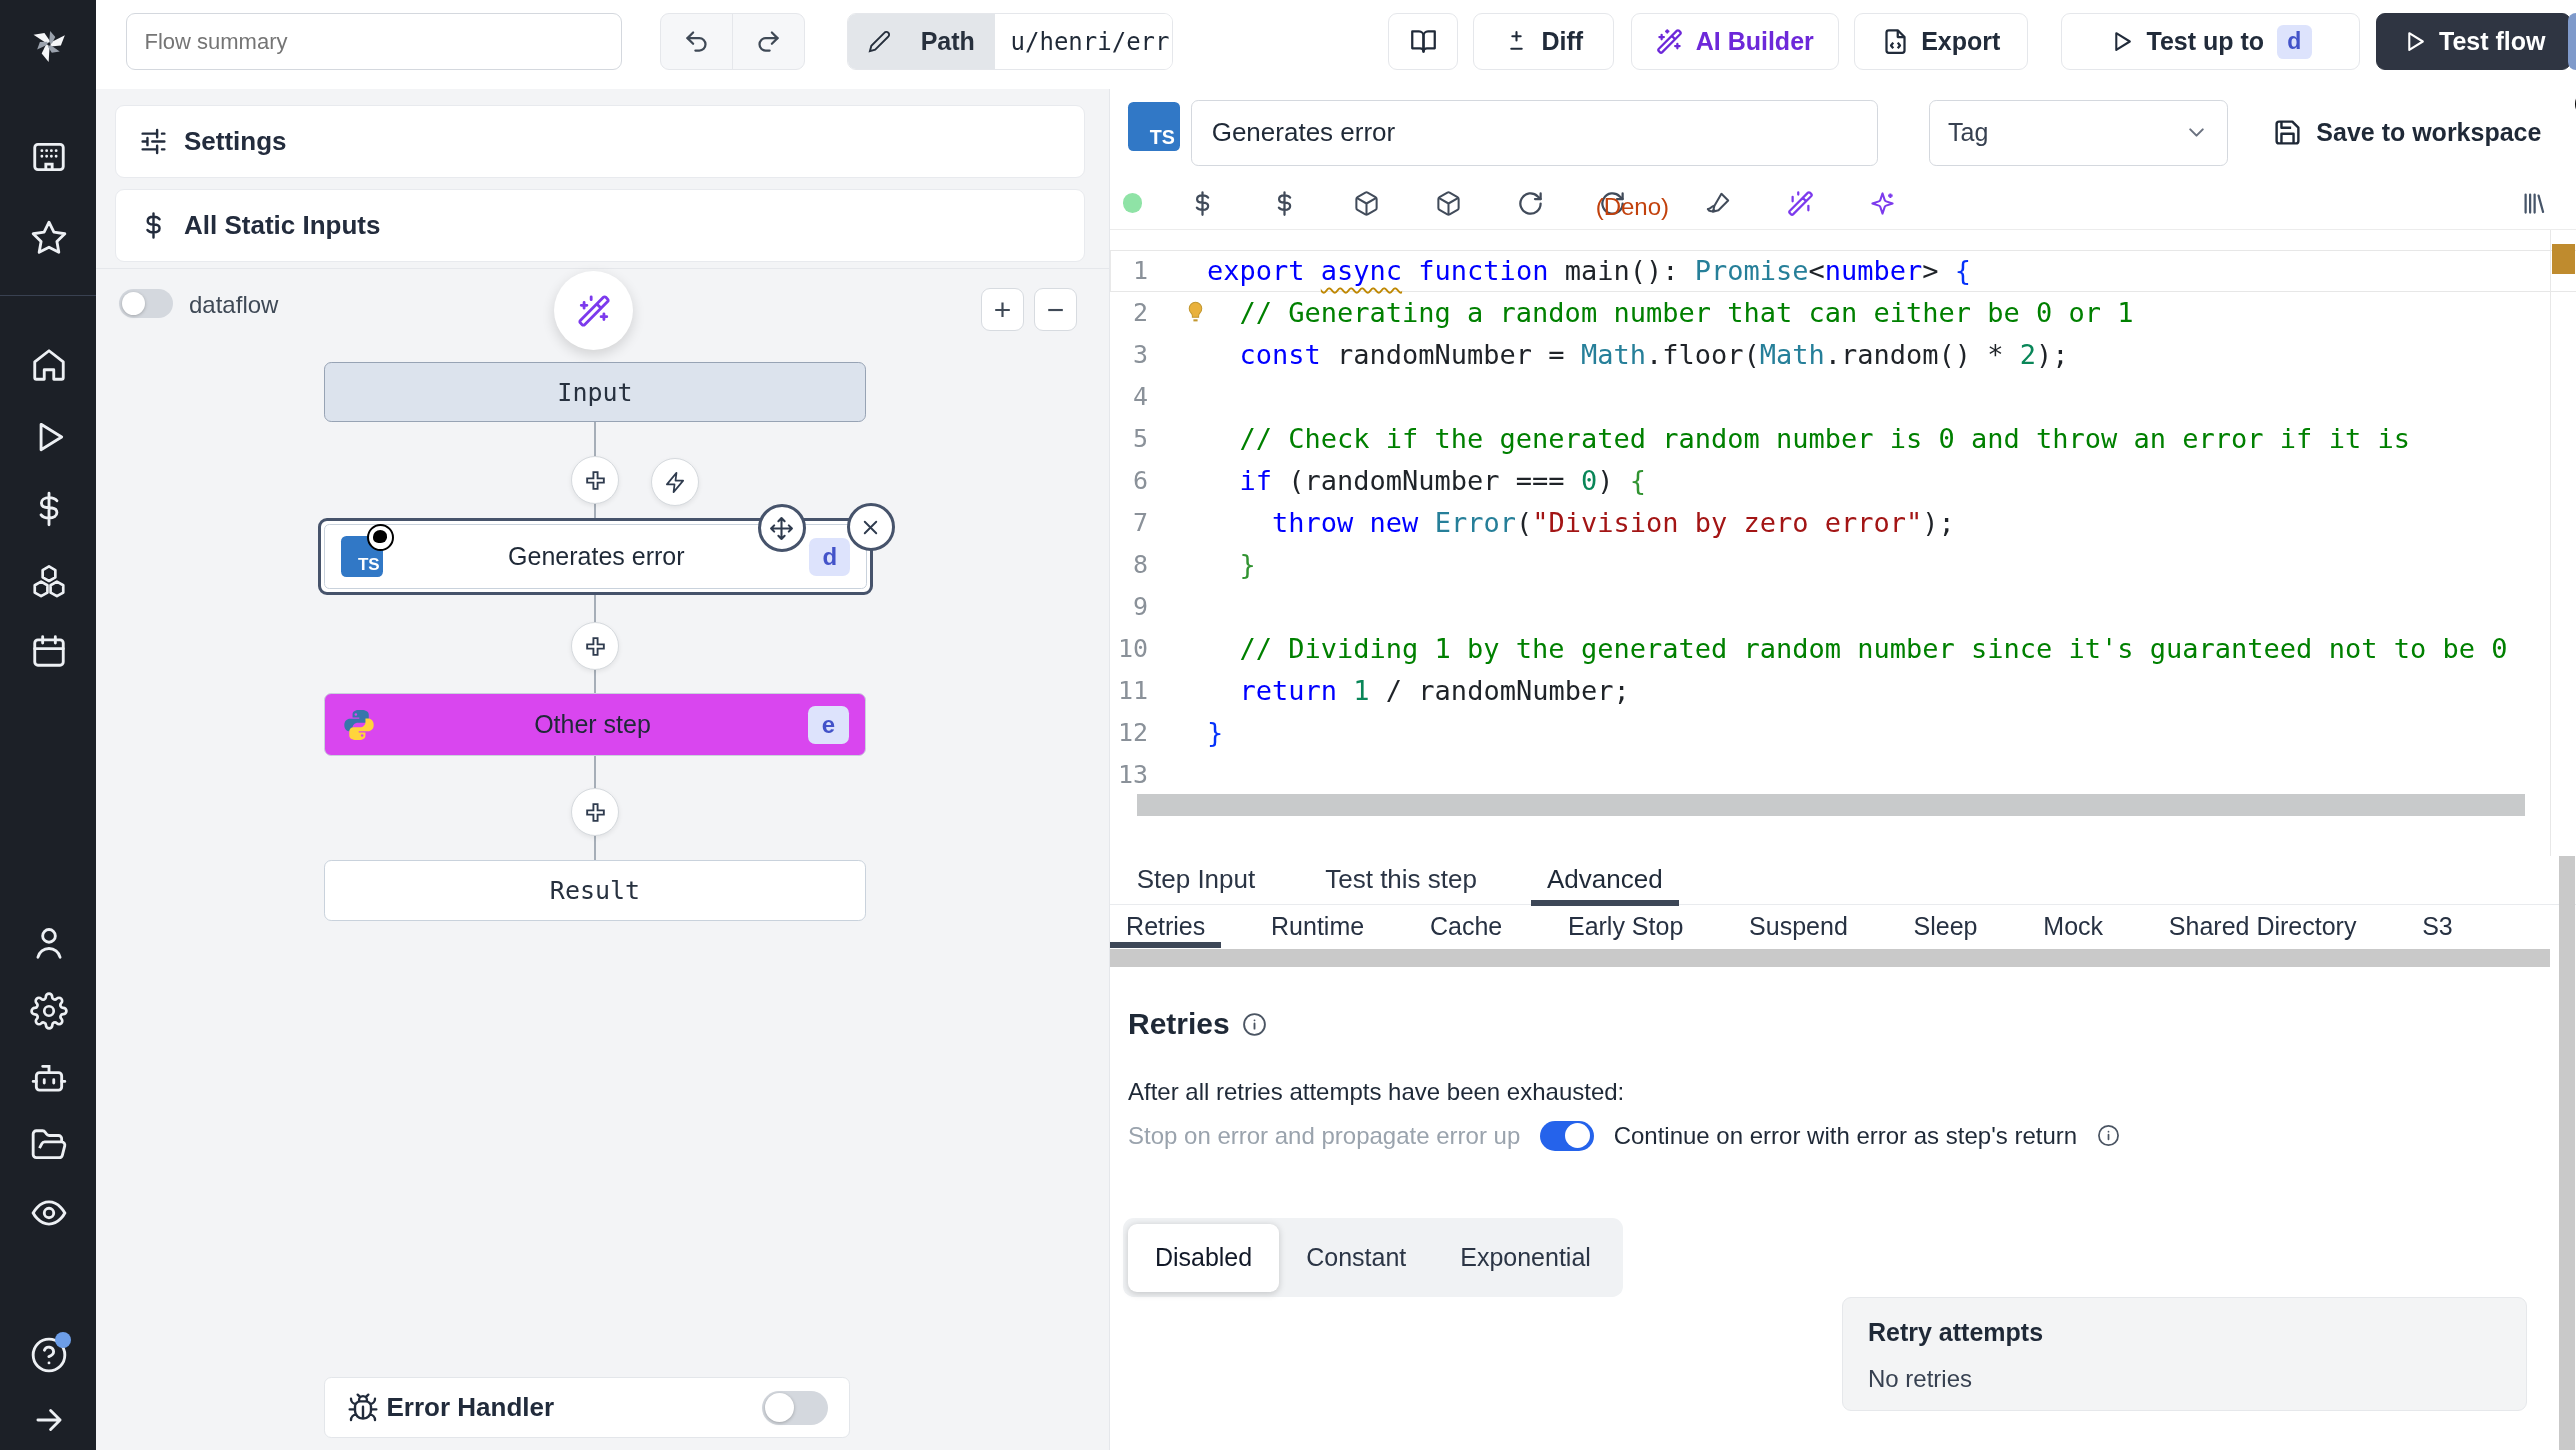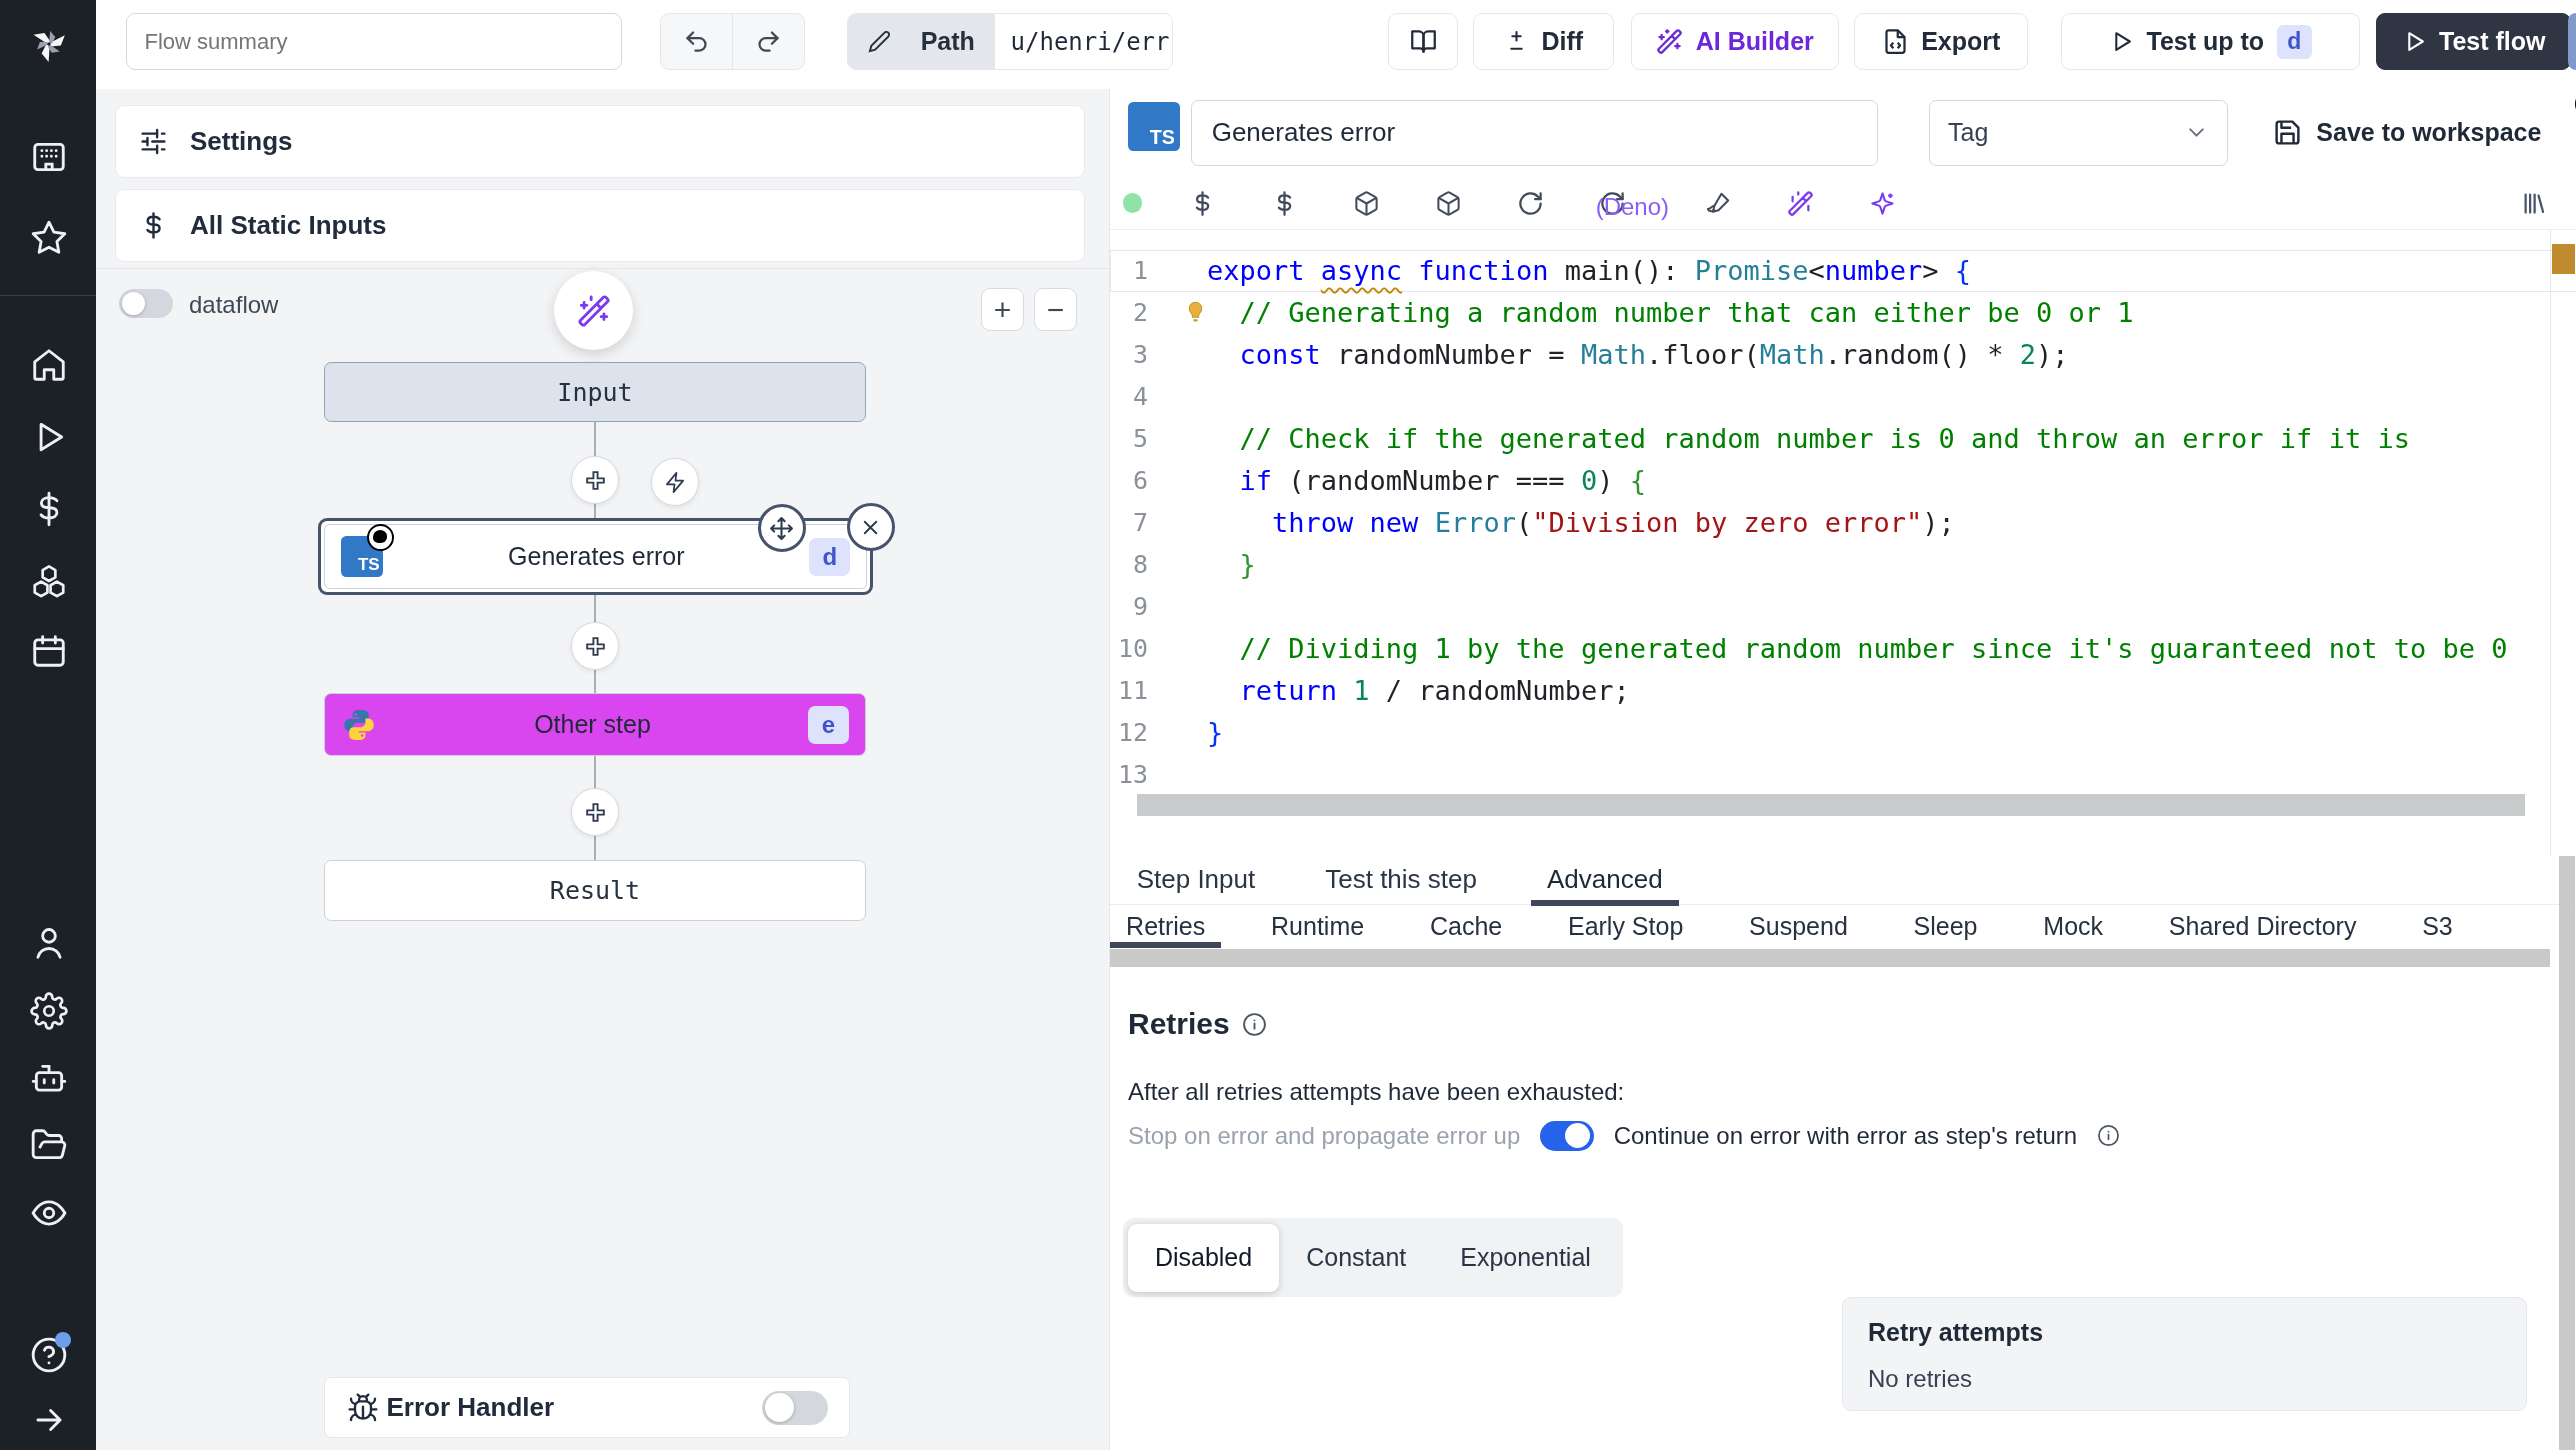--- a/index.html
+++ b/index.html
@@ -30,21 +30,21 @@
   #btn-diff{left:1377px;width:141px}
   #btn-ai{left:1535px;width:208px;color:#6d28d9}
   #btn-export{left:1758px;width:174px}
   #btn-testupto{left:1965px;width:299px}
   #btn-testflow{left:2280px;width:195px;background:#2f3542;border-color:#2f3542;color:#fff}
   #btn-sliver{left:2472px;width:8px;background:#7f9acb;border-radius:9px 0 0 9px;border:none}
   .mini-badge{background:#dde3fc;color:#4353c9;font-weight:700;font-size:23px;border-radius:6.3px;padding:3.6px 10.7px}
 
   
   #fpanel{left:96px;top:89px;width:1013px;height:1361px;background:#f3f4f6}
-  .fcard{position:absolute;left:19px;width:970px;background:#fff;border:1.8px solid #e8eaee;border-radius:9px;display:flex;align-items:center;gap:22px;padding:0 23px;box-sizing:border-box;font-size:26px;font-weight:700;color:#232c3d}
+  .fcard{position:absolute;left:19px;width:970px;background:#fff;border:1.8px solid #e8eaee;border-radius:9px;display:flex;align-items:center;gap:16px;padding:0 23px;box-sizing:border-box;font-size:26px;font-weight:700;color:#232c3d}
   #card-settings{top:16px;height:73px}
   #card-inputs{top:100px;height:73px}
   #fdivider{position:absolute;left:0;top:179px;width:100%;border-top:1.8px solid #e5e7eb}
   .toggle{position:relative;border-radius:894px;background:#d4d8de}
   .toggle .knob{position:absolute;top:2.7px;background:#fff;border-radius:50%;box-shadow:0 0.9px 3.6px rgba(0,0,0,.25)}
   #dataflow-toggle{left:23px;top:200px;width:54px;height:29px}
   #dataflow-toggle .knob{left:2.7px;width:23px;height:23px}
   #dataflow-label{left:93px;top:202px;font-size:24px;color:#3f4956}
   #wand-circle{left:458px;top:182px;width:79px;height:79px;background:#fff;border-radius:50%;box-shadow:0 4.5px 12.5px rgba(0,0,0,.14);display:flex;align-items:center;justify-content:center;color:#7c3aed}
   .zoom-btn{position:absolute;top:199px;width:43px;height:43px;background:#fff;border:1.8px solid #d7dbe0;border-radius:9px;display:flex;align-items:center;justify-content:center;font-size:30px;color:#3f4956;box-sizing:border-box}
@@ -72,21 +72,21 @@
   
   #rpanel{left:1109px;top:89px;width:1467px;height:1361px;background:#fff;border-left:1.8px solid #e5e7eb;box-sizing:border-box}
   #step-name{left:81px;top:10.7px;width:687px;height:66px;border:1.8px solid #d4d8de;border-radius:7.2px;padding:0 19.7px;font-size:26px;color:#1f2937;font-family:"Liberation Sans",sans-serif;box-sizing:border-box;outline:none}
   #hdr-ts{left:18px;top:12.5px}
   #tag-select{left:819px;top:10.7px;width:299px;height:66px;border:1.8px solid #d4d8de;border-radius:7.2px;display:flex;align-items:center;justify-content:space-between;padding:0 18px;box-sizing:border-box;font-size:25px;color:#374151}
   #save-ws{left:1163px;top:10.7px;height:66px;display:flex;align-items:center;gap:14.3px;font-size:25px;font-weight:600;color:#1f2937}
   #code-toolbar{left:0;top:89px;width:1467px;height:50px;display:flex;align-items:center;padding-left:12.5px;box-sizing:border-box;color:#414b5a}
   .ct-ic{width:27px;height:27px;margin-right:55px;flex:none}
   .ct-ic svg{width:27px;height:27px}
   #lang-dot{width:19.7px;height:19.7px;border-radius:50%;background:#8fe3a6;margin-right:47px;flex:none}
-  #deno-label{color:#8b5cf6;font-size:24px;margin:8px 36px 0 -43px}
+  #deno-label{color:#c2410c;font-size:24px;margin:8px 36px 0 -43px}
   .ct-purple{color:#7c3aed}
   #lib-ic{margin-left:auto;margin-right:30px;color:#475569}
 
   
   #editor{left:0;top:140px;width:1467px;height:626px;border-top:1.8px solid #ececec;overflow:hidden}
   #code-area{position:absolute;left:0;top:19.7px;right:0}
   .code-line{position:relative;height:42px;display:flex;align-items:center;font-family:"DejaVu Sans Mono",monospace;font-size:27px;white-space:pre}
   .code-line.active{box-shadow:inset 0 0 0 0.9px #e7e7e7}
   .ln{width:38px;text-align:right;color:#8a9199;font-size:25px;flex:none}
   .lt{margin-left:59px}

